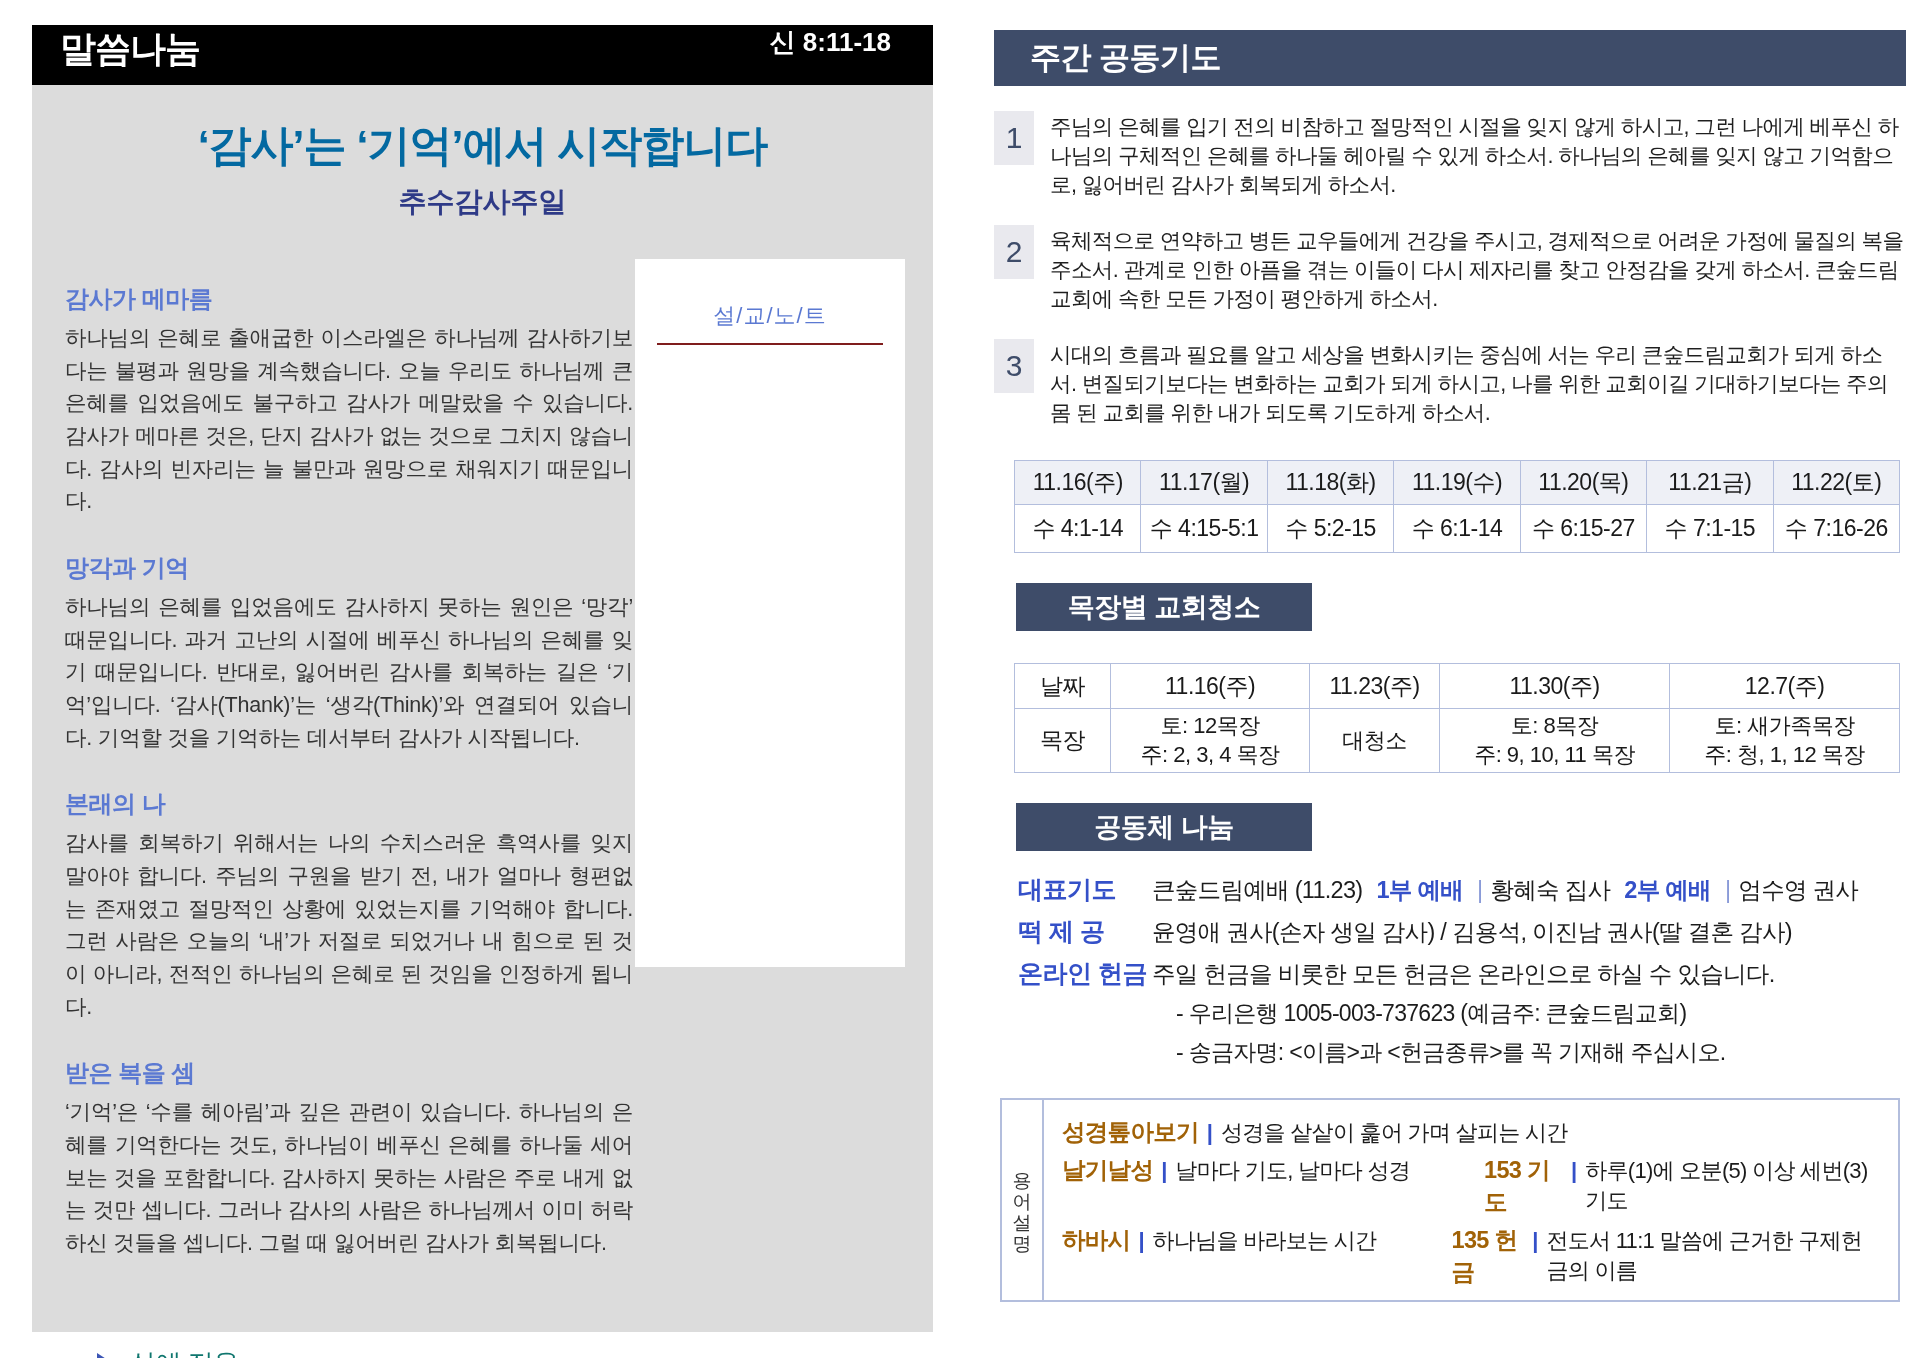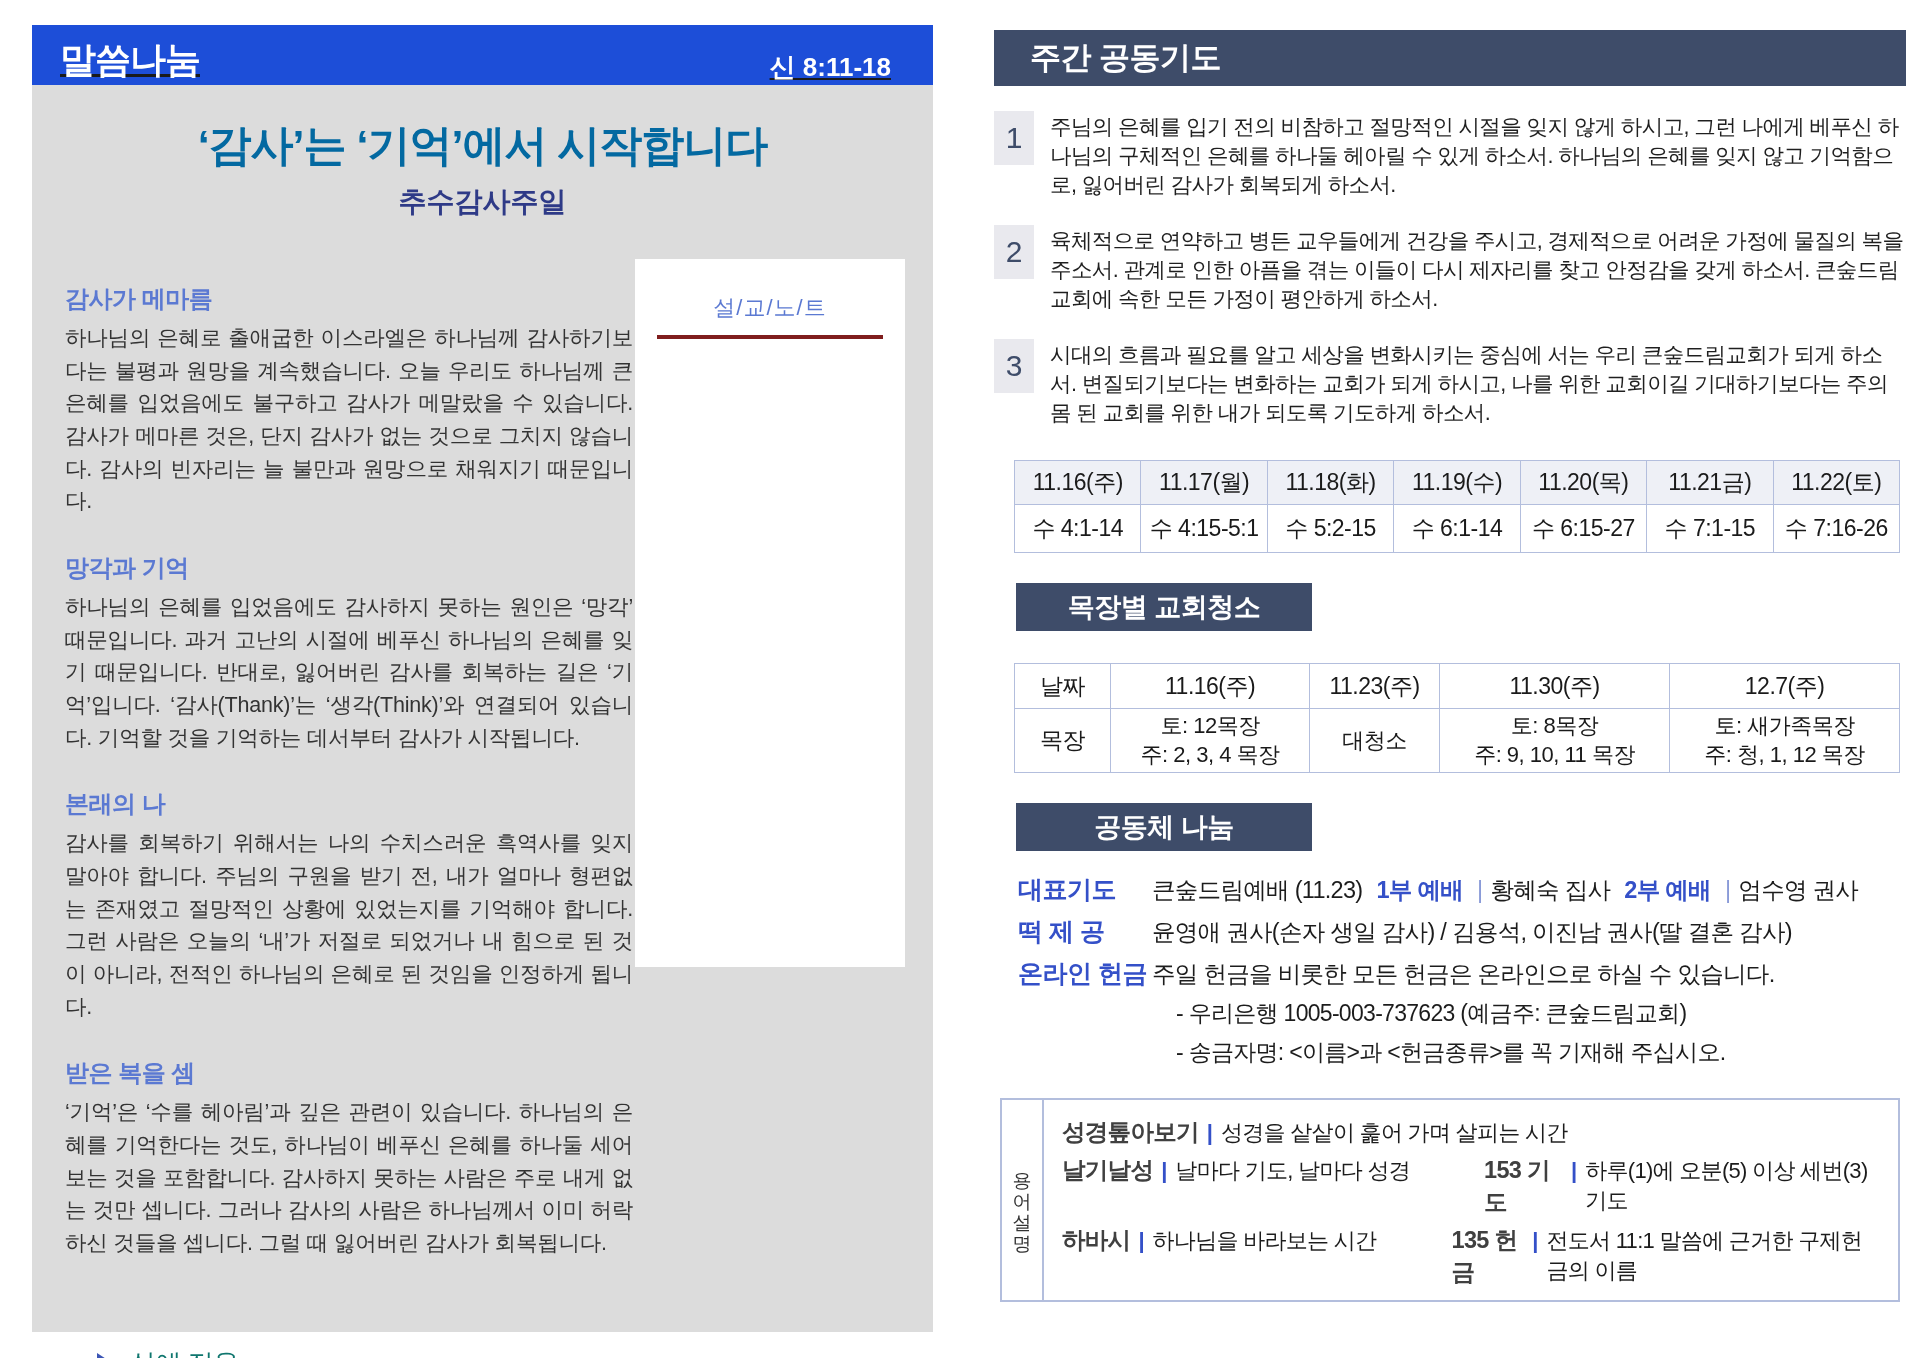--- a/index.html
+++ b/index.html
@@ -5,39 +5,39 @@
   * { margin:0; padding:0; box-sizing:border-box; }
   html,body { background:#ffffff; }
   .page {
     position:relative; width:1920px; height:1358px; background:#ffffff;
     font-family:"Liberation Sans", sans-serif; overflow:hidden; color:#1a1a1a;
   }
 
   
   .left-panel { position:absolute; left:32px; top:25px; width:901px; height:1307px; background:#dcdcdc; }
   .left-header {
-    height:60px; background:#1d4ed8; display:flex; align-items:flex-end;
-    justify-content:space-between; padding:0 42px 0 28px;text-decoration:underline;
+    height:60px; background:#000000; display:flex; align-items:flex-start;
+    justify-content:space-between; padding:0 42px 0 28px;
   }
   .left-header .lh-title { color:#fff; font-size:36px; font-weight:700; letter-spacing:-1px; }
   .left-header .lh-scripture { color:#fff; font-size:26px; font-weight:700; }
 
   .sermon-title { margin-top:32px; text-align:center; color:#0369a1; font-size:43px; font-weight:800; letter-spacing:-1px; }
   .sermon-subtitle { margin-top:8px; text-align:center; color:#2e3a87; font-size:28px; font-weight:700; }
 
   .sermon-body { display:flex; align-items:flex-start; padding:0 28px 0 33px; margin-top:38px; }
   .sermon-text { width:568px;margin-top:24px; }
   .sec { margin-bottom:34px; }
   .sec-heading { color:#5b79d2; font-size:24px; font-weight:700; margin-bottom:7px; letter-spacing:-0.5px; }
   .sec-body { font-size:21.5px; line-height:1.52; text-align:justify; color:#333; letter-spacing:-0.2px; }
 
   .notes-box { margin-left:auto; width:270px; height:708px; background:#ffffff; padding-top:34px; }
   .notes-label {
-    margin:0 22px; text-align:center; color:#5b79d2; font-size:22px;
-    padding-bottom:12px; border-bottom:4px solid #7f1d1d; letter-spacing:1px;
+    margin:8px 22px; text-align:center; color:#5b79d2; font-size:22px;
+    padding-bottom:12px; border-bottom:2px solid #7f1d1d; letter-spacing:1px;
   }
 
   .apply-box {
     margin:38px 38px 0 33px; height:64px; background:#ffffff; border-radius:14px;
     display:flex; align-items:center; padding-left:32px;
   }
   .apply-arrow { width:0; height:0; border-top:11px solid transparent; border-bottom:11px solid transparent; border-left:17px solid #3b55b5; }
   .apply-label { margin-left:16px; color:#0f766e; font-size:26px; letter-spacing:-0.5px; }
 
   
@@ -79,21 +79,21 @@
 
   .glossary { display:flex; margin:30px 0 0 6px; width:900px; border:2px solid #b3bedd; background:#fff; }
   .gloss-side {
     flex:none; width:42px; border-right:2px solid #b3bedd; display:flex; align-items:center; justify-content:center;
     writing-mode:vertical-rl; text-orientation:upright; font-size:19px; color:#333; letter-spacing:2px; padding:6px 0;
   }
   .gloss-content { flex:1; padding:10px 18px 12px 18px; }
   .gloss-line { display:flex; align-items:baseline; margin-top:6px; }
   .gloss-pair { display:flex; align-items:baseline; }
   .gloss-pair.w { width:470px; }
-  .gloss-term { color:#404040; font-size:23.5px; font-weight:700; letter-spacing:-0.7px; }
+  .gloss-term { color:#a16207; font-size:23.5px; font-weight:700; letter-spacing:-0.7px; }
   .gloss-sep { color:#3450c8; font-weight:700; margin:0 8px; font-size:22px; }
   .gloss-def { font-size:22px; color:#1c1c1c; letter-spacing:-0.7px; }
 </style>
 </head>
 <body>
 
 <div class="page">
 
   <div class="left-panel">
     <div class="left-header">

